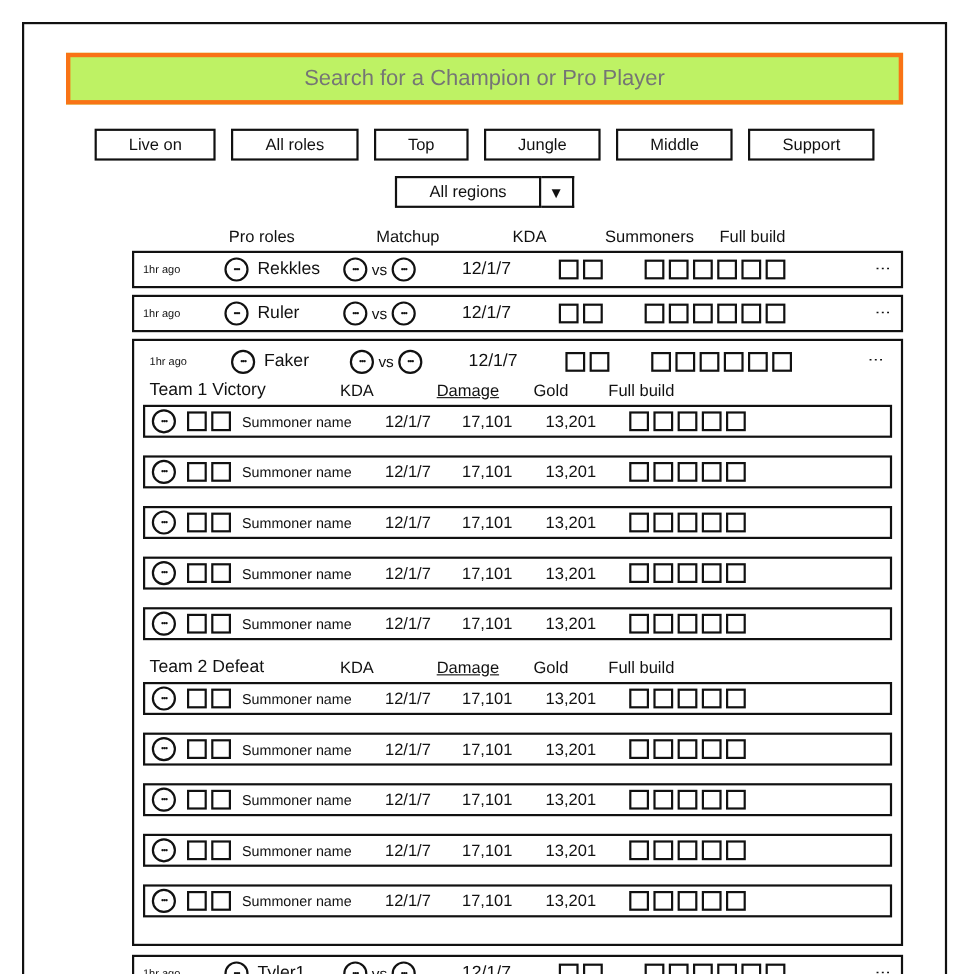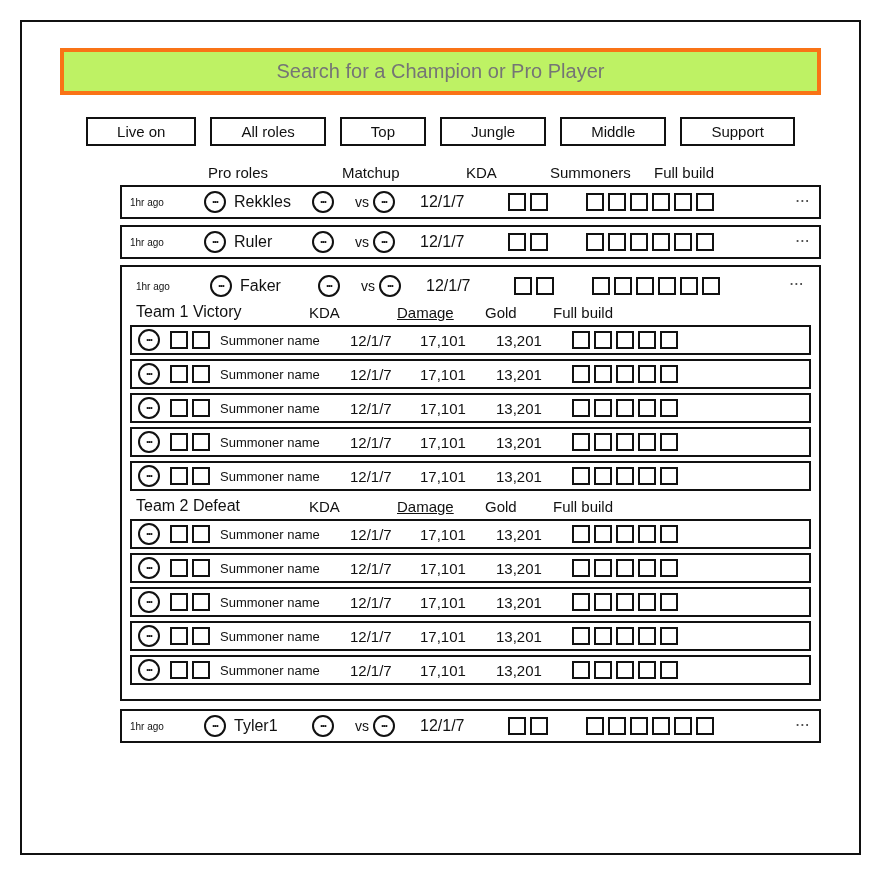--- a/index.html
+++ b/index.html
@@ -69,40 +69,40 @@
   }
   .time { width:66px; font-size:10px; }
   .champ-icon {
     width:22px; height:22px; border:2px solid #111; border-radius:50%;
     display:inline-flex; align-items:center; justify-content:center;
     font-size:8px; line-height:8px; flex-shrink:0;
   }
   .champ-icon::after{ content:"•••"; letter-spacing:-1px;}
   .name { width:70px; font-size:16px;}
   .vs-segment { display:flex; align-items:center; gap:4px; width:100px; }
-  .vs-text{font-size:14px;margin-left:17px;}
+  .vs-text{font-size:14px;}
   .kda-val { width:80px; font-size:16px; text-align:left;}
   .summ-slots { display:flex; gap:4px; width:70px;}
   .slot { width:18px; height:18px; border:2px solid #111; }
   .build-slots { display:flex; gap:4px; }
   .dots {
     position:absolute; right:8px; top:50%; transform:translateY(-50%);
     writing-mode: vertical-rl; letter-spacing:2px; font-size:14px; cursor:pointer;
   }
   .expanded {
     border:2px solid #111; padding: 4px 6px 8px 6px; margin-bottom:8px;
   }
   .expanded .row.inner-header{ border:none; margin-bottom:0; padding:4px 8px 2px 8px;}
   .team-block { margin: 4px 2px 6px 2px; }
   .team-title-row { display:flex; gap:18px; align-items:flex-end; font-size:15px; padding-left:6px; margin:4px 0 4px 0;}
   .team-title-row .team-title{ width:155px; font-size:16px;}
   .team-title-row div{ }
   .detail-row {
     border:2px solid #111; padding:2px 6px; display:flex; align-items:center; gap:10px;
-    margin-bottom:4px;
+    margin-bottom:16px;
   }
   .detail-row .champ-icon{margin-right:0;}
   .d-summ{display:flex; gap:4px;}
   .d-name{ width:120px; font-size:13px;}
   .d-kda{ width:60px; font-size:15px;}
   .d-dmg{ width:66px; font-size:15px;}
   .d-gold{ width:66px; font-size:15px;}
   .d-build{ display:flex; gap:4px;}
   @media (max-width: 900px) {}
 </style>
@@ -113,20 +113,24 @@
 
   <input class="search" type="text" placeholder="Search for a Champion or Pro Player" style="">
 
   <div class="filters">
     <div class="chip">Live on</div>
     <div class="chip">All roles</div>
     <div class="chip">Top</div>
     <div class="chip">Jungle</div>
     <div class="chip">Middle</div>
     <div class="chip">Support</div>
+    <div class="select-wrap">
+      <div class="chip" style="border-right:2px solid #111;">All regions</div>
+      <div class="select-caret">▼</div>
+    </div>
   </div>
 
   <div class="list-area">
 
     <div class="col-headers">
       <div class="col-time"></div>
       <div class="col-pro">Pro roles</div>
       <div class="col-match">Matchup</div>
       <div class="col-kda">KDA</div>
       <div class="col-summ">Summoners</div>

